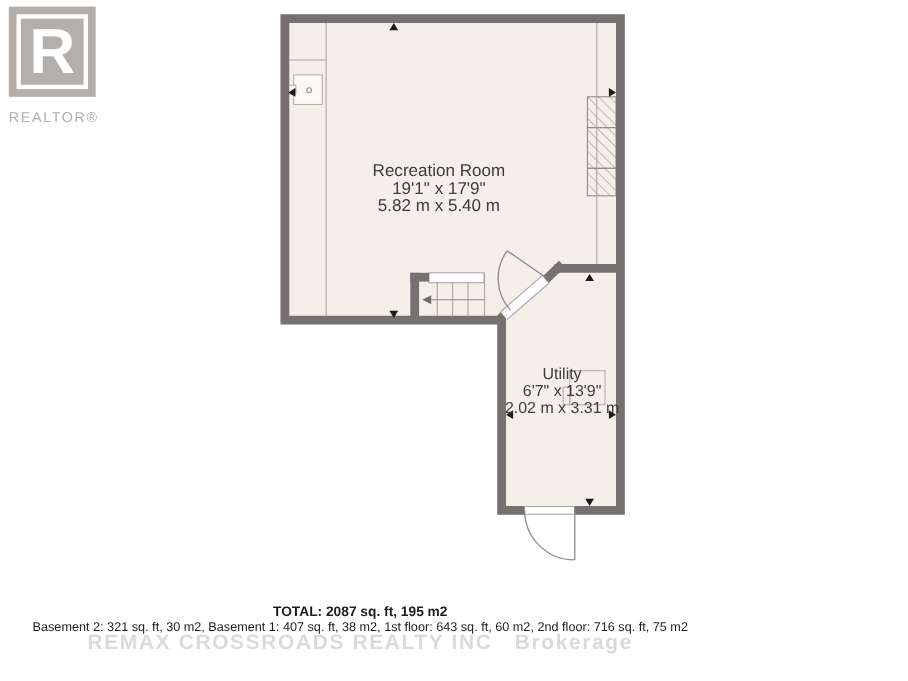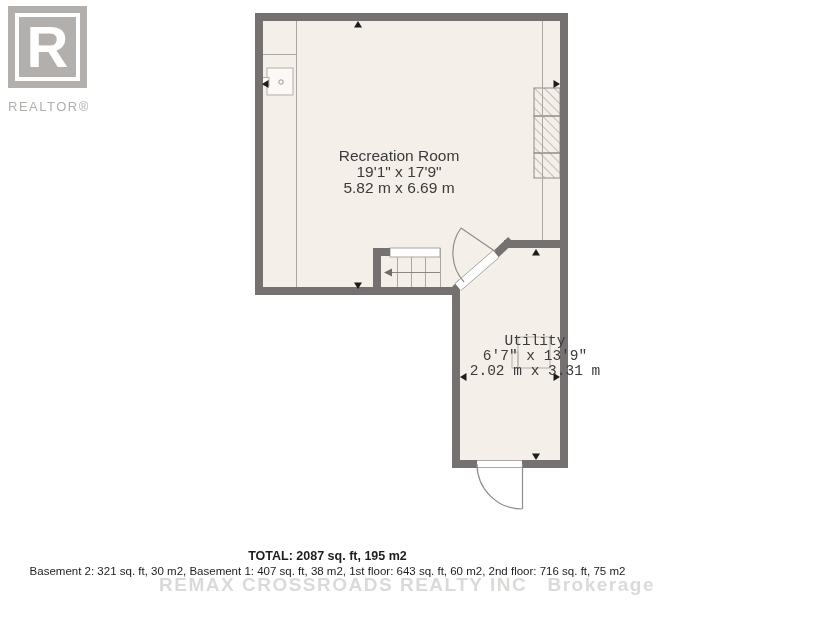--- a/index.html
+++ b/index.html
@@ -18,29 +18,29 @@
   .logo-word{margin-top:11px;color:#b1aeab;font-size:13px;letter-spacing:1.5px;}
 
   
   .plan-svg{position:absolute;left:0;top:0;width:825px;height:619px;}
 
   
   .room-label{position:absolute;transform:translateX(-50%);text-align:center;
               color:#3b3b3b;white-space:nowrap;}
   .room-label .rm-name{white-space:nowrap;}
   .label-rec{left:399px;top:128px;font-size:15.5px;line-height:16px;margin-top:20px;}
-  .label-util{left:535px;top:334px;font-size:14.5px;line-height:15px;font-family:Liberation Mono, monospace;}
+  .label-util{left:511px;top:334px;font-size:14.5px;line-height:15px;}
 
   
   .summary-line{position:absolute;left:0;width:655px;text-align:center;color:#1d1d1d;}
   .total-line{top:549px;font-size:12.5px;font-weight:700;z-index:2;}
   .floors-line{top:565px;font-size:11.5px;z-index:2;}
   .excluded-line{top:580px;font-size:11.5px;z-index:2;}
   .watermark{top:574px;font-size:19px;font-weight:700;color:#c6c3c0;opacity:.6;
-             letter-spacing:1.5px;text-shadow:0 1px 1px #ffffff;z-index:1;white-space:pre;text-align:right;}
+             letter-spacing:1.5px;text-shadow:0 1px 1px #ffffff;z-index:1;white-space:pre;}
   .disclaimer{top:599px;font-size:7.5px;color:#4c4c4c;z-index:2;}
 </style>
 </head>
 <body>
 
 <div class="canvas">
 
   <div class="logo">
     <div class="logo-mark">
       <div class="logo-frame"></div>
@@ -129,21 +129,21 @@
       <polygon points="536,249 532,255.5 540,255.5"></polygon>
       <polygon points="536,460 532,453.5 540,453.5"></polygon>
       <polygon points="460,377 466.5,373 466.5,381"></polygon>
       <polygon points="560,377 553.5,373 553.5,381"></polygon>
     </g>
   </svg>
 
   <div class="room-label label-rec">
     <div class="rm-name">Recreation Room</div>
     <div>19'1" x 17'9"</div>
-    <div>5.82 m x 6.69 m</div>
+    <div>5.82 m x 5.40 m</div>
   </div>
 
   <div class="room-label label-util">
     <div class="rm-name">Utility</div>
     <div>6'7" x 13'9"</div>
     <div>2.02 m x 3.31 m</div>
   </div>
 
   <div class="summary-line watermark">REMAX CROSSROADS REALTY INC   Brokerage</div>
   <div class="summary-line total-line">TOTAL: 2087 sq. ft, 195 m2</div>

